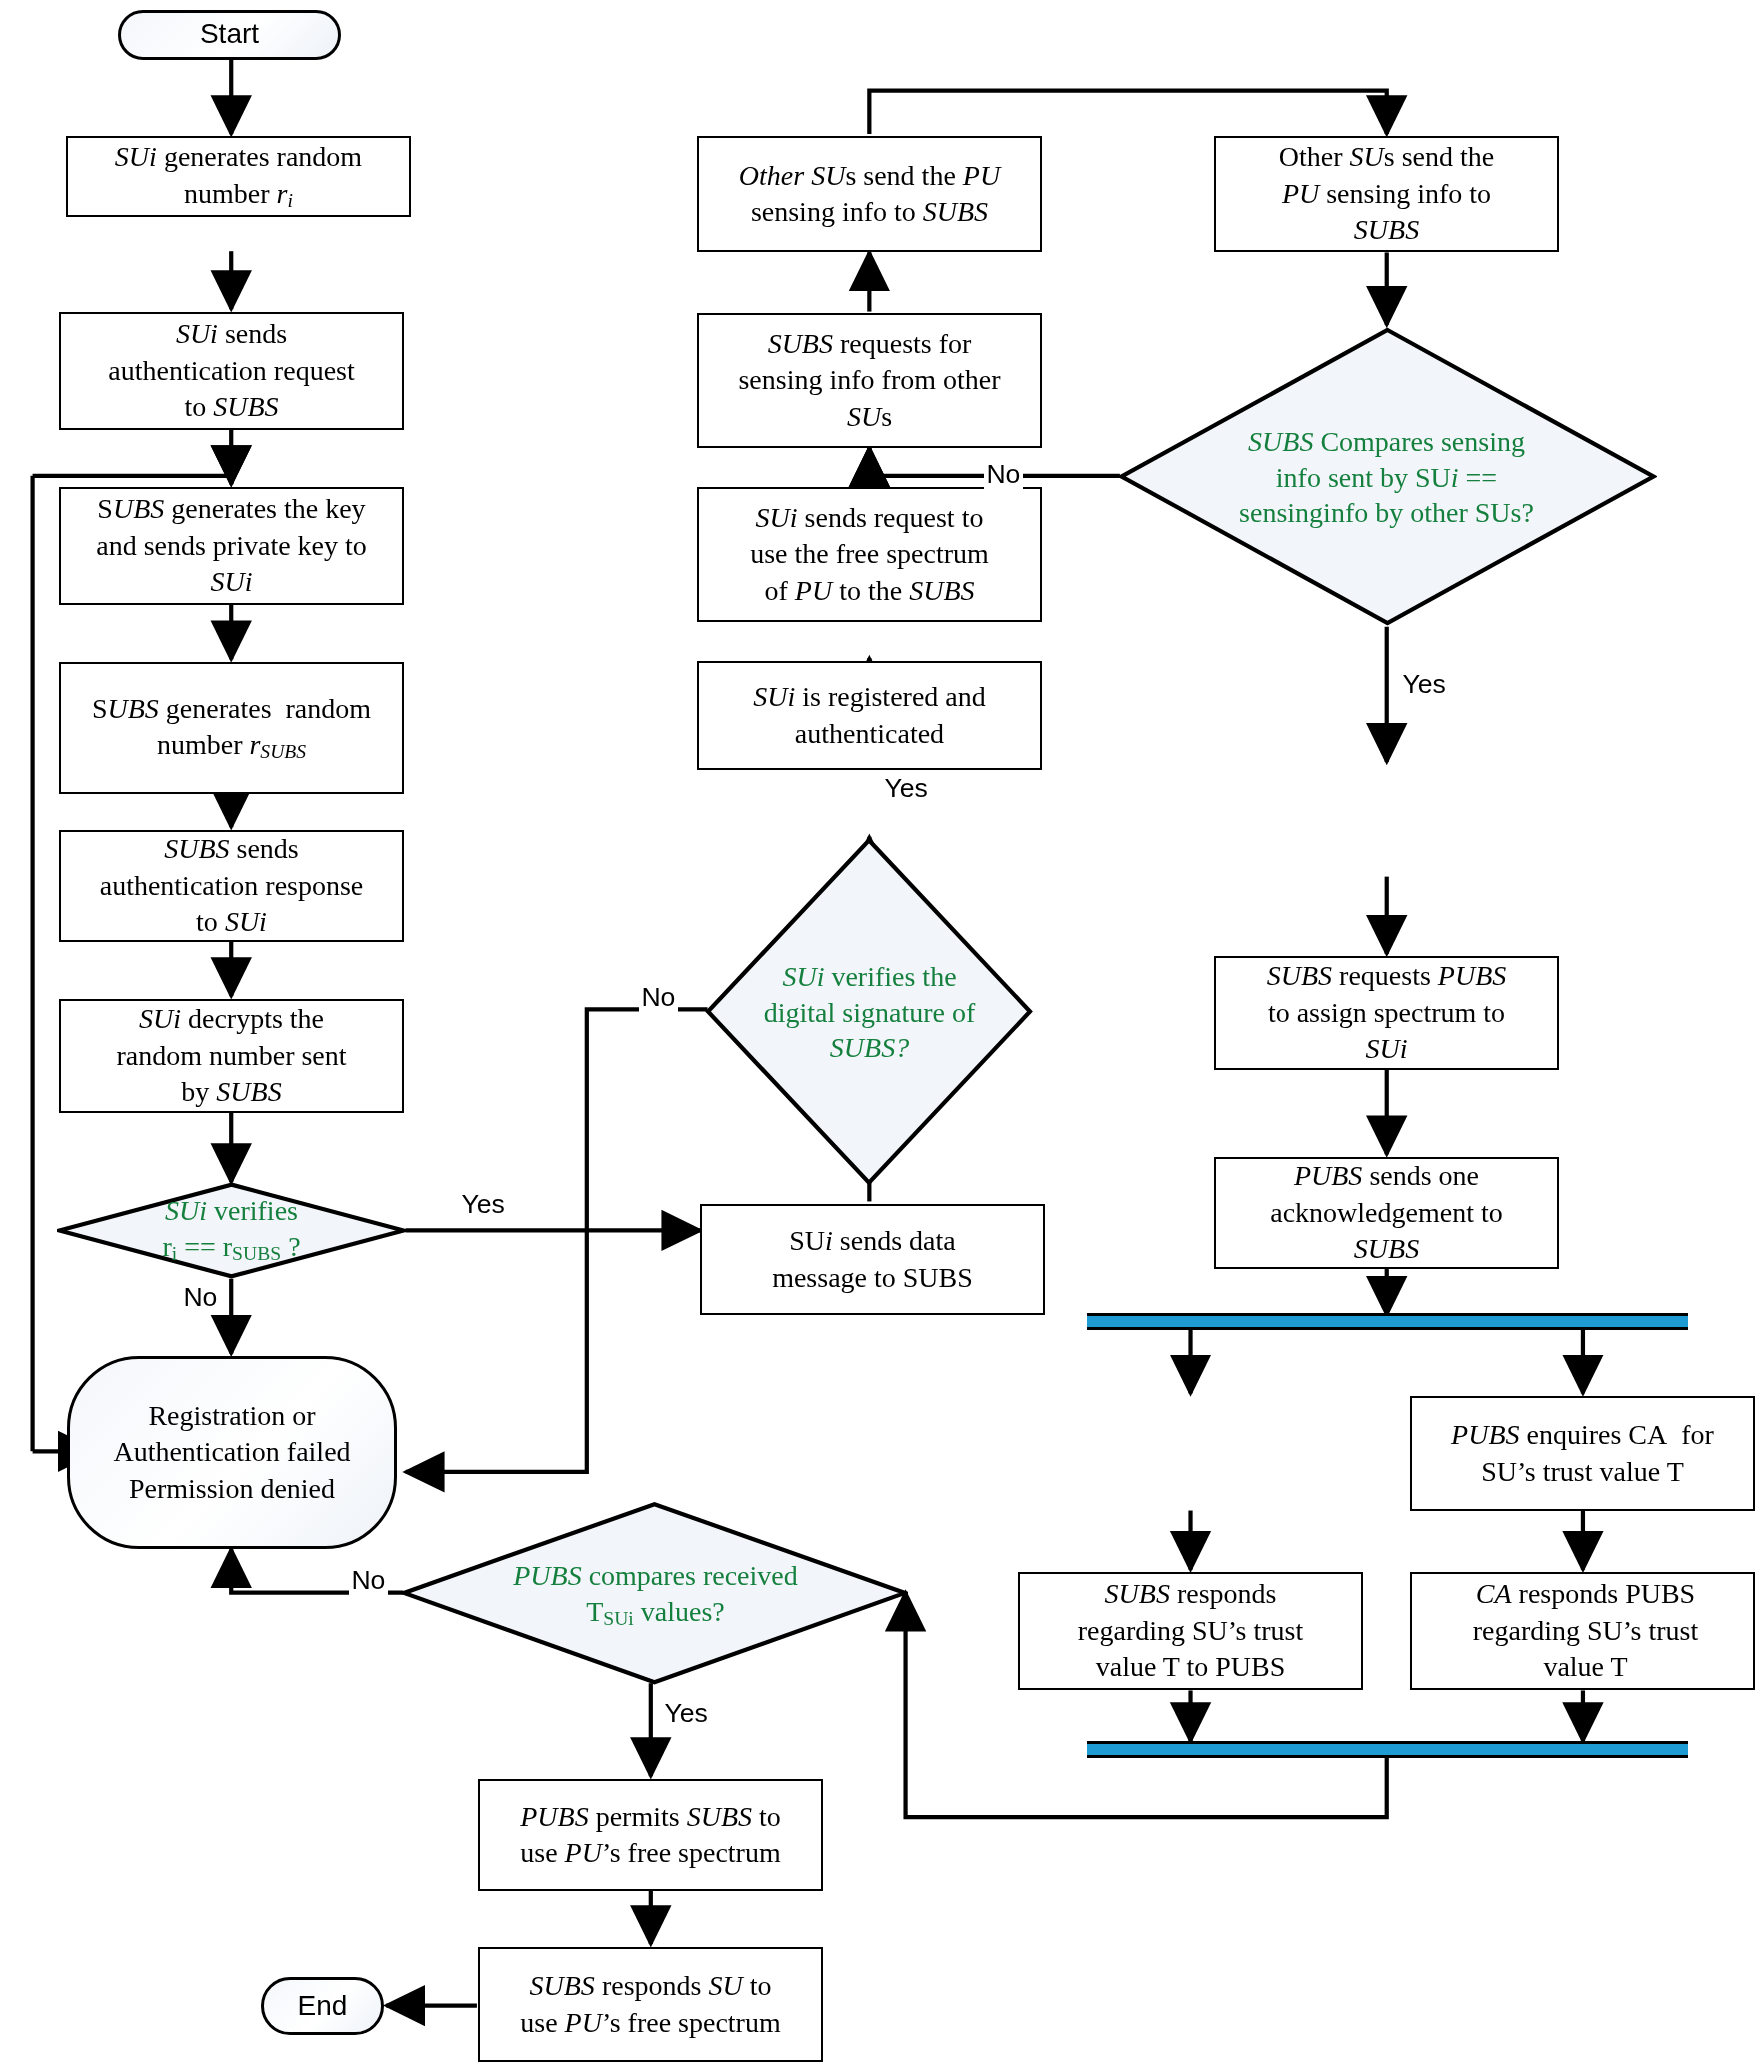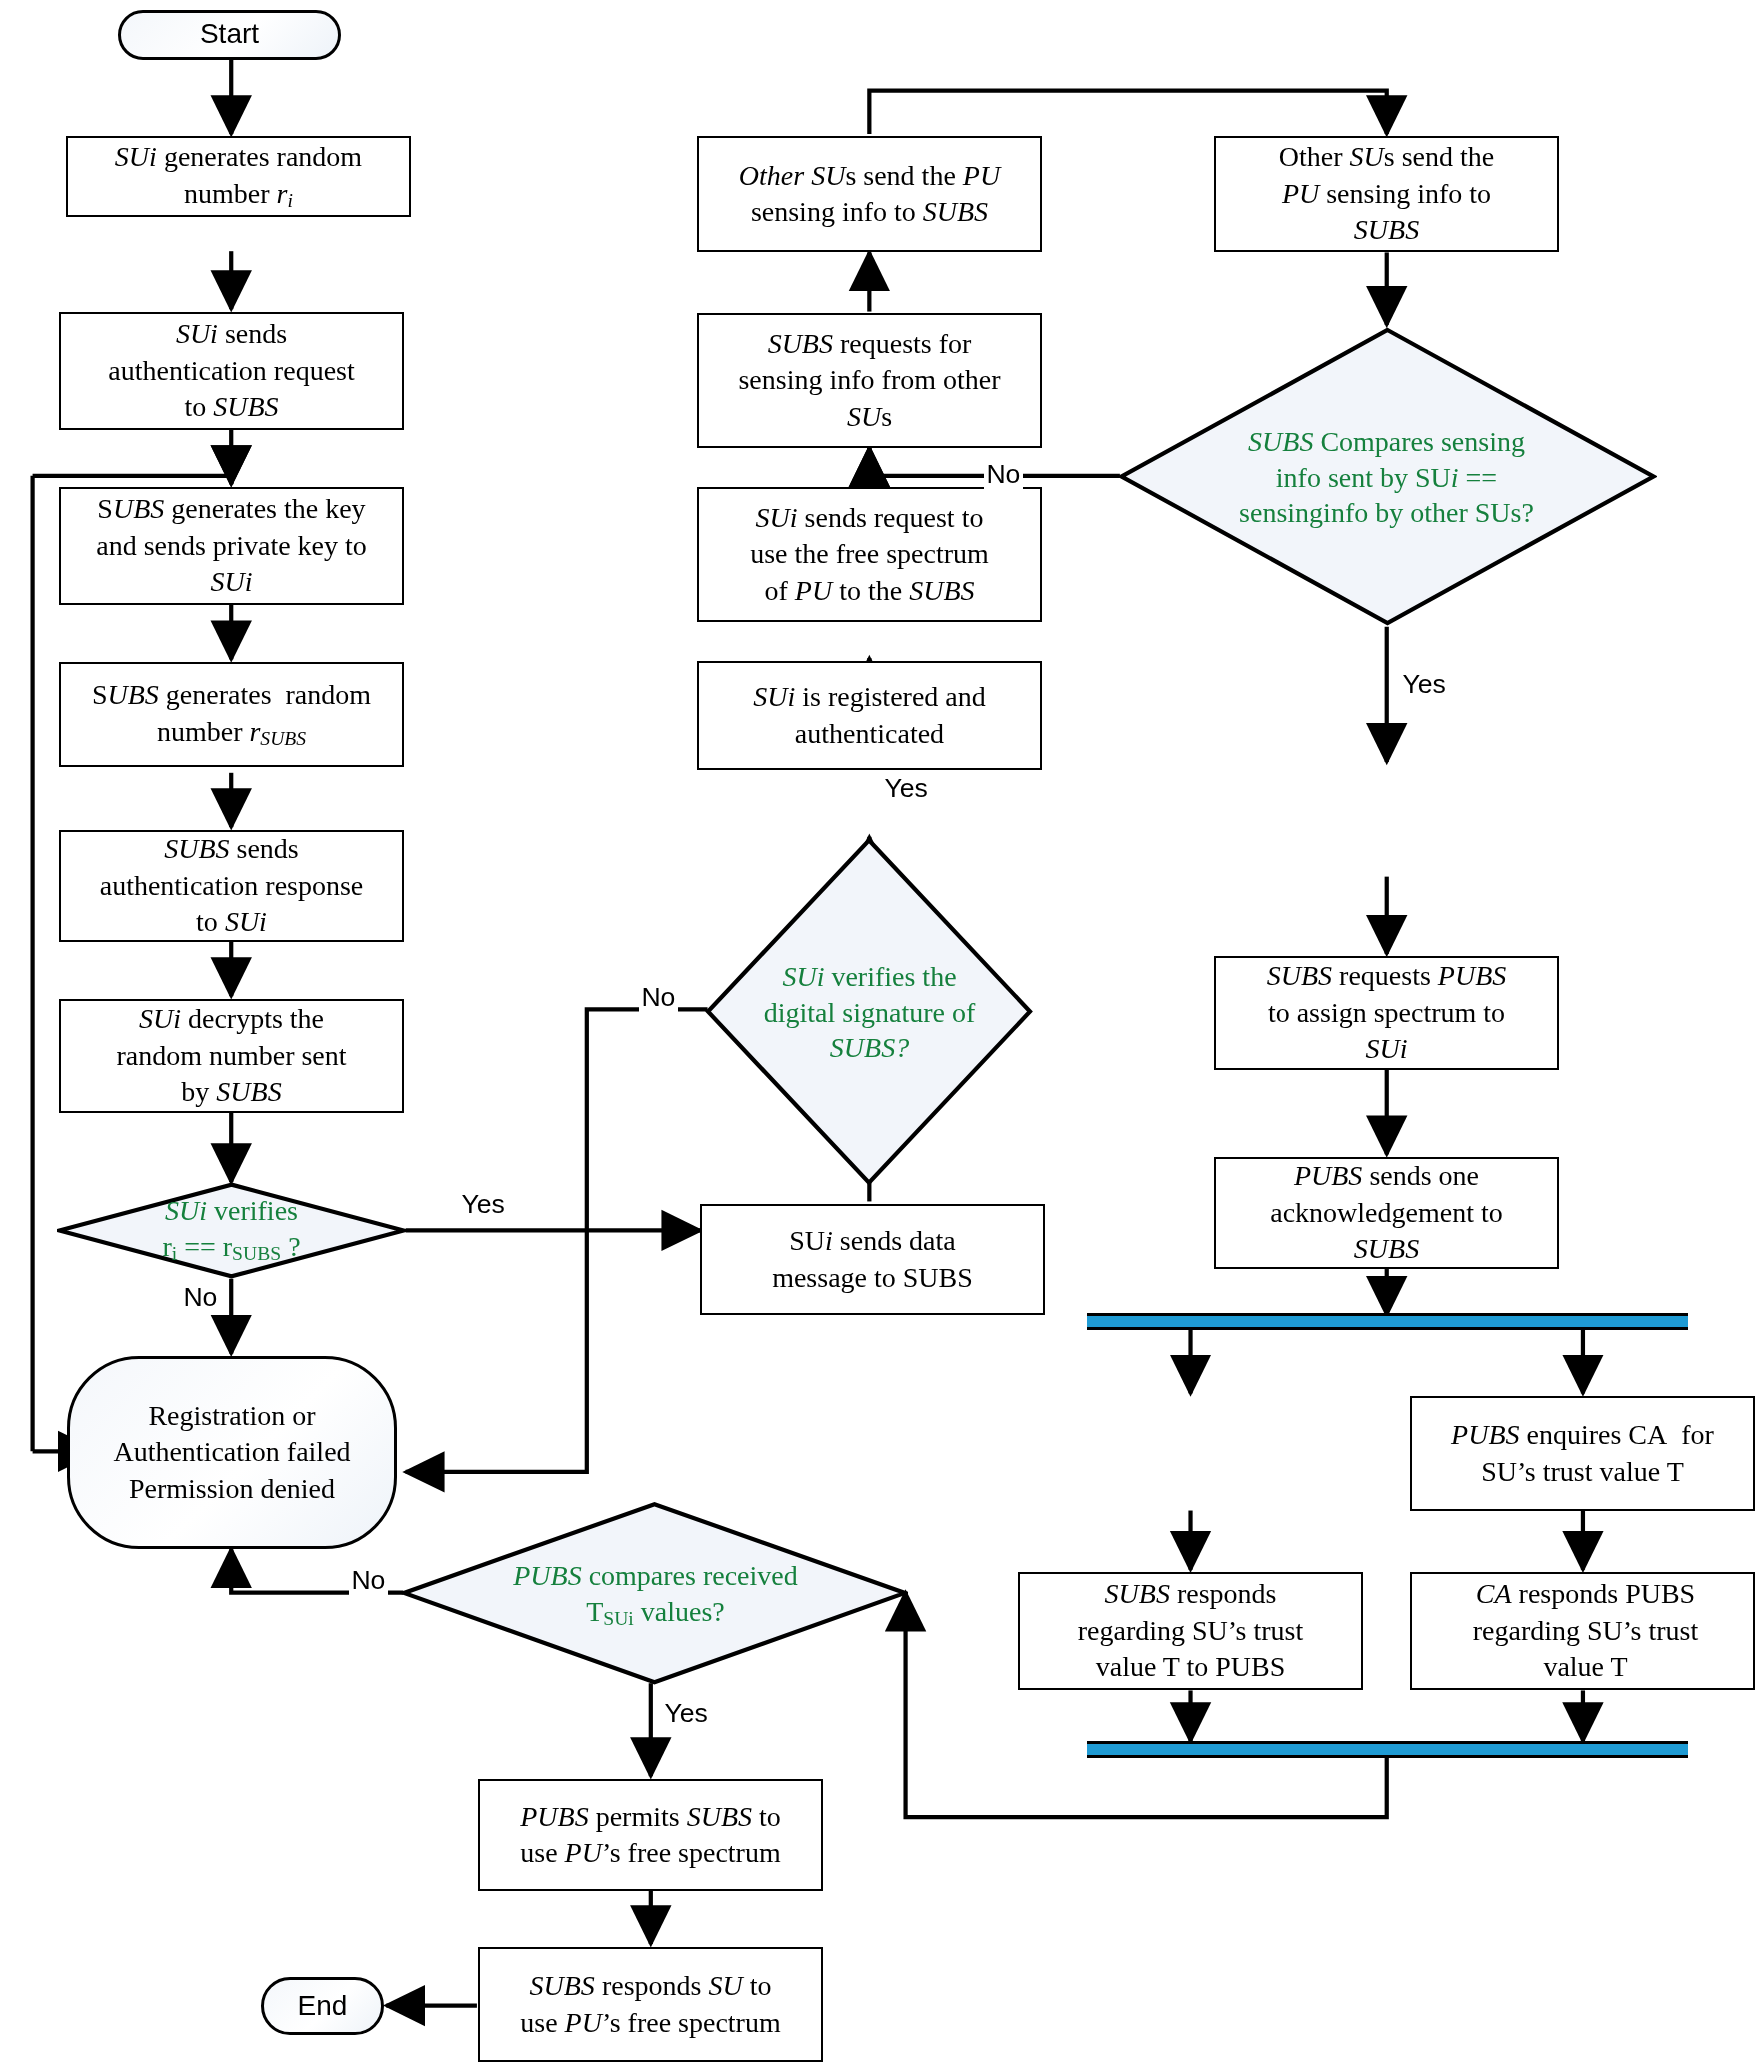--- a/index.html
+++ b/index.html
@@ -164,21 +164,21 @@
   </div>
 
   <div class="node proc" style="left:59px; top:312px; width:345px; height:118px;">
     <span><i>SU</i><i>i</i> sends<br>authentication request<br>to <i>SUBS</i></span>
   </div>
 
   <div class="node proc" style="left:59px; top:487px; width:345px; height:118px;">
     <span>S<i>UBS</i> generates the key<br>and sends private key to<br><i>SU</i><i>i</i></span>
   </div>
 
-  <div class="node proc" style="left:59px; top:662px; width:345px; height:105px;text-align:center;">
+  <div class="node proc" style="left:59px; top:662px; width:345px; height:132px;text-align:center;">
     <span>S<i>UBS</i> generates&nbsp; random<br>number <i>r</i><span class="sub"><i>SUBS</i></span></span>
   </div>
 
   <div class="node proc" style="left:59px; top:830px; width:345px; height:112px;">
     <span><i>SUBS</i> sends<br>authentication response<br>to <i>SU</i><i>i</i></span>
   </div>
 
   <div class="node proc" style="left:59px; top:999px; width:345px; height:114px;">
     <span><i>SU</i><i>i</i> decrypts the<br>random number sent<br>by <i>SUBS</i></span>
   </div>

